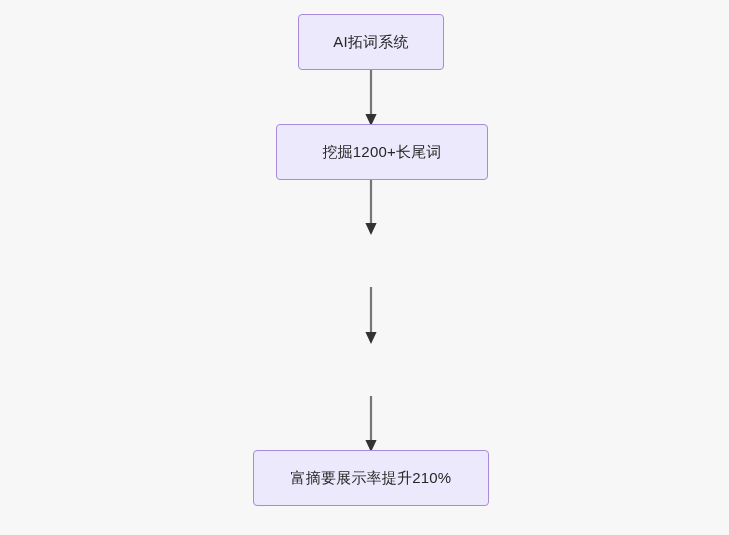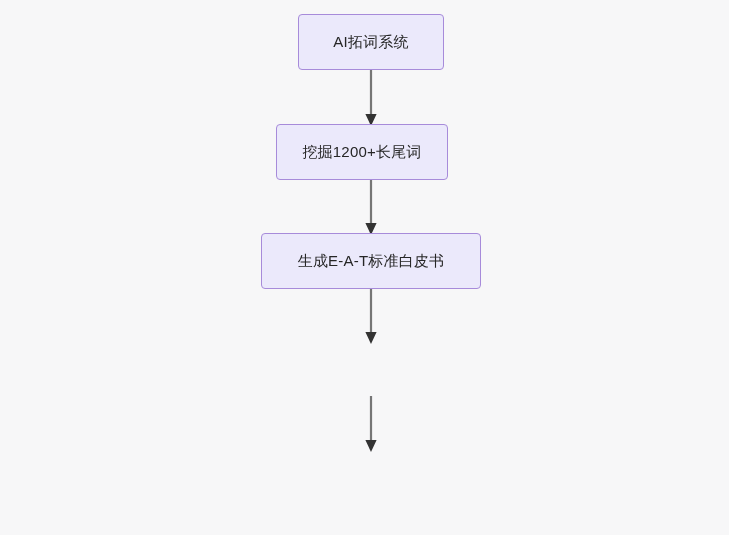--- a/index.html
+++ b/index.html
@@ -68,23 +68,23 @@
 
   <svg class="flow-edge" style="left:351px; top:396px; width:40px; height:58px;" viewBox="0 0 40 58">
     <line x1="20" y1="0" x2="20" y2="47" stroke="#767676" stroke-width="2.2"></line>
     <polygon points="20,56 14.4,44 25.6,44" fill="#333333"></polygon>
   </svg>
 
   <div class="flow-node" style="left:298px; top:14px; width:146px; height:56px;">
     <span class="flow-node-label">AI拓词系统</span>
   </div>
 
-  <div class="flow-node" style="left:276px; top:124px; width:172px; height:56px;">
+  <div class="flow-node" style="left:276px; top:124px; width:212px; height:56px;">
     <span class="flow-node-label">挖掘1200+长尾词</span>
-  </div>
-
-  <div class="flow-node" style="left:261px; top:233px; width:220px; height:56px;">
-    <span class="flow-node-label">生成E-A-T标准白皮书</span>
   </div>
 
 
 
+  <div class="flow-node" style="left:253px; top:450px; width:236px; height:56px;">
+    <span class="flow-node-label">富摘要展示率提升210%</span>
+  </div>
+
 </div>
 
 </body></html>

